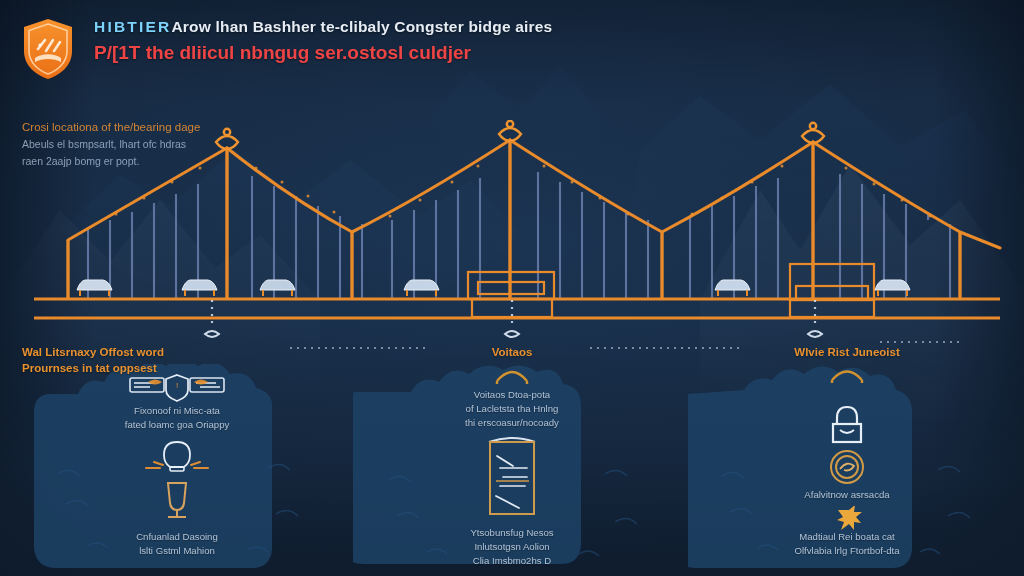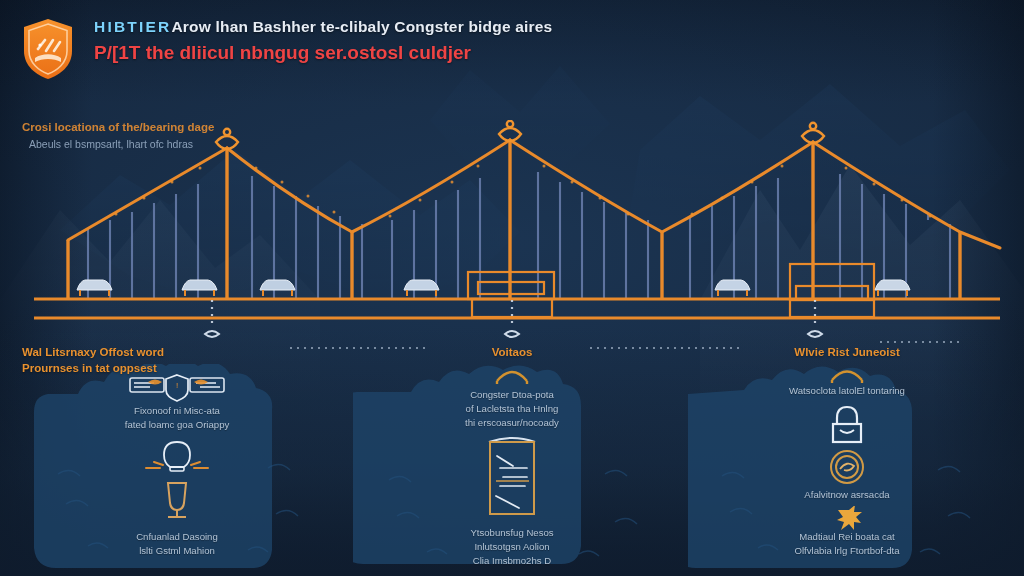--- a/index.html
+++ b/index.html
@@ -40,22 +40,22 @@
     text-shadow:0 1px 2px rgba(0,0,0,.5);
   }
   .h-line1 .lead { letter-spacing:2.2px; color:#7dd3fc; }
   .h-line2 {
     font-size:19px; font-weight:bold; color:#ef4444; line-height:30px;
     white-space:nowrap; text-shadow:0 1px 2px rgba(0,0,0,.45);
   }
 
   
   .intro { position:absolute; left:22px; top:118px; width:330px; }
-  .intro-title { font-size:11.5px; font-weight:bold; color:#e08b33; line-height:18px; opacity:.92; }
-  .intro-sub  { font-size:10.5px; color:#9fb4cc; line-height:17px; opacity:.85;margin-left:7px; }
+  .intro-title { font-size:11.5px; font-weight:normal; color:#e08b33; line-height:18px; opacity:.92; }
+  .intro-sub  { font-size:10.5px; color:#9fb4cc; line-height:17px; opacity:.85; }
 
   
   .bridge { position:absolute; left:0; top:120px; width:1024px; height:210px; }
 
   
   .connectors { position:absolute; left:0; top:300px; width:1024px; height:70px; }
 
   
   .cards { position:absolute; left:0; top:338px; width:1024px; height:238px; }
   .card { position:absolute; top:0; width:318px; height:238px; }
@@ -129,20 +129,21 @@
       <div class="h-line1">
         <span class="lead">HIBTIER</span><span>Arow lhan Bashher te-clibaly Congster bidge aires</span>
       </div>
       <div class="h-line2">P/[1T the dliicul nbngug ser.ostosl culdjer</div>
     </div>
   </div>
 
   <div class="intro">
     <div class="intro-title">Crosi locationa of the/bearing dage</div>
     <div class="intro-sub">Abeuls el bsmpsarlt, lhart ofc hdras</div>
+    <div class="intro-sub">raen 2aajp bomg er popt.</div>
   </div>
 
   <svg class="bridge" viewBox="0 0 1024 210">
     <g stroke="#6a7fae" stroke-width="2.1" opacity=".85">
       <line x1="88" y1="108" x2="88" y2="178"></line>
       <line x1="110" y1="100" x2="110" y2="178"></line>
       <line x1="132" y1="92" x2="132" y2="178"></line>
       <line x1="154" y1="83" x2="154" y2="178"></line>
       <line x1="176" y1="74" x2="176" y2="178"></line>
       <line x1="198" y1="64" x2="198" y2="178"></line>
@@ -386,21 +387,21 @@
 
         <svg class="blk" style="top:24px; height:24px;" viewBox="0 0 318 24">
           <g fill="none" stroke="#d2922f" stroke-width="2.4">
             <path d="M144,19 q15,-18 30,0"></path>
             <line x1="144" y1="19" x2="144" y2="22"></line>
             <line x1="174" y1="19" x2="174" y2="22"></line>
           </g>
         </svg>
 
         <div class="blk blk-txt" style="top:50px;">
-          <div>Congster Dtoa-pota</div>
+          <div>Voitaos Dtoa-pota</div>
           <div>of Lacletsta tha Hnlng</div>
           <div>thi erscoasur/nocoady</div>
         </div>
 
         <svg class="blk" style="top:96px; height:88px;" viewBox="0 0 318 88">
           <g>
             <path d="M136,8 q23,-8 46,0" fill="none" stroke="#d8e3ef" stroke-width="2"></path>
             <rect x="137" y="8" width="44" height="72" fill="none" stroke="#cf9a4a" stroke-width="2"></rect>
             <g stroke="#e3ebf4" stroke-width="1.7" stroke-linecap="round">
               <line x1="144" y1="22" x2="160" y2="32"></line>
@@ -439,23 +440,20 @@
       <div class="card-body">
 
         <svg class="blk" style="top:24px; height:22px;" viewBox="0 0 318 22">
           <g fill="none" stroke="#d2922f" stroke-width="2.4">
             <path d="M144,18 q15,-17 30,0"></path>
             <line x1="144" y1="18" x2="144" y2="21"></line>
             <line x1="174" y1="18" x2="174" y2="21"></line>
           </g>
         </svg>
 
-        <div class="blk blk-txt" style="top:46px;">
-          <div>Watsoclota latolEl tontaring</div>
-        </div>
 
         <svg class="blk" style="top:66px; height:46px;" viewBox="0 0 318 46">
           <g fill="none" stroke="#e6eef7" stroke-width="2.2">
             <path d="M149,20 l0,-6 q0,-11 10,-11 q10,0 10,11 l0,6"></path>
             <rect x="145" y="20" width="28" height="18"></rect>
             <path d="M152,26 q7,6 14,0" stroke-width="1.8"></path>
           </g>
         </svg>
 
         <svg class="blk" style="top:110px; height:42px;" viewBox="0 0 318 42">

